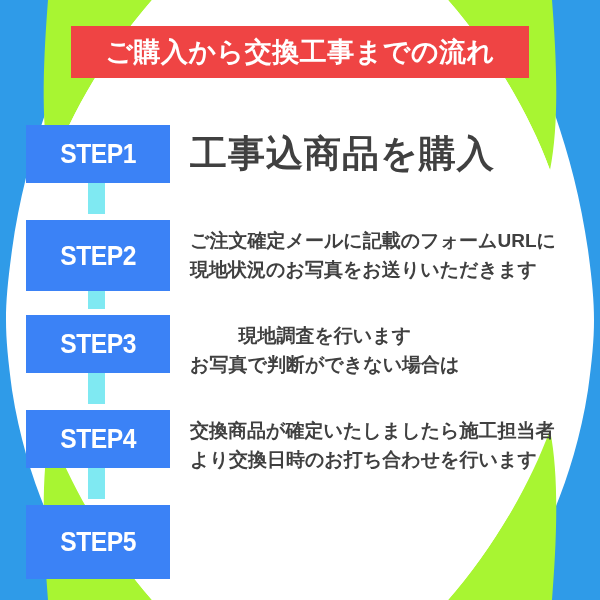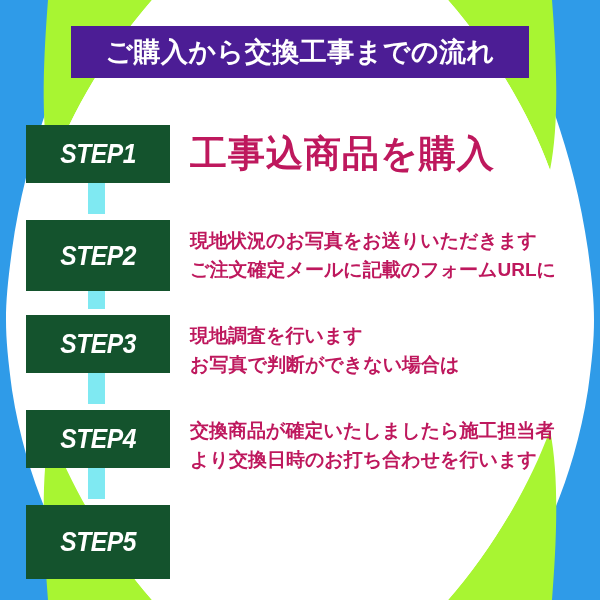--- a/index.html
+++ b/index.html
@@ -36,21 +36,21 @@
     z-index: 3;
   }
 
   
   .header-banner {
     position: absolute;
     left: 71px;
     top: 26px;
     width: 458px;
     height: 52px;
-    background: #4c1d95;
+    background: #ef4444;
     display: flex;
     align-items: center;
     justify-content: center;
   }
   .header-title {
     color: #ffffff;
     font-size: 27px;
     font-weight: bold;
     letter-spacing: 0.5px;
     white-space: nowrap;
@@ -72,41 +72,40 @@
     left: 0;
     width: 600px;
     display: flex;
     align-items: center;
   }
 
   .step-badge {
     position: absolute;
     left: 26px;
     width: 144px;
-    background: #14532d;
+    background: #3b82f6;
     display: flex;
     align-items: center;
     justify-content: center;
     z-index: 4;
-    font-style: italic;
   }
   .step-badge-label {
     color: #ffffff;
     font-weight: bold;
     font-size: 28px;
     letter-spacing: -0.5px;
     transform: scaleX(0.88);
     line-height: 1;
     white-space: nowrap;
   }
 
   .step-text {
     position: absolute;
     left: 190px;
-    color: #be185d;
+    color: #404040;
     z-index: 4;
   }
 
   
   .step-text.big {
     font-size: 37px;
     font-weight: bold;
     letter-spacing: 1px;
     line-height: 1.05;
     white-space: nowrap;
@@ -161,26 +160,26 @@
       <div class="step-text big">
         <span class="line">工事込商品を購入</span>
       </div>
     </div>
 
     <div class="step-row" style="top:220px;height:58px;">
       <div class="step-badge" style="top:0;height:71px;">
         <span class="step-badge-label">STEP2</span>
       </div>
       <div class="step-text small" style="top:6px;">
+        <span class="line">ご注文確定メールに記載のフォームURLに</span>
         <span class="line">現地状況のお写真をお送りいただきます</span>
-        <span class="line">ご注文確定メールに記載のフォームURLに</span>
-      </div>
-    </div>
-
-    <div class="step-row" style="top:315px;height:58px;">
+      </div>
+    </div>
+
+    <div class="step-row" style="top:315px;height:58px;text-align:center;">
       <div class="step-badge" style="top:0;height:58px;">
         <span class="step-badge-label">STEP3</span>
       </div>
       <div class="step-text small" style="top:6px;">
         <span class="line">現地調査を行います</span>
         <span class="line">お写真で判断ができない場合は</span>
       </div>
     </div>
 
     <div class="step-row" style="top:410px;height:58px;">

